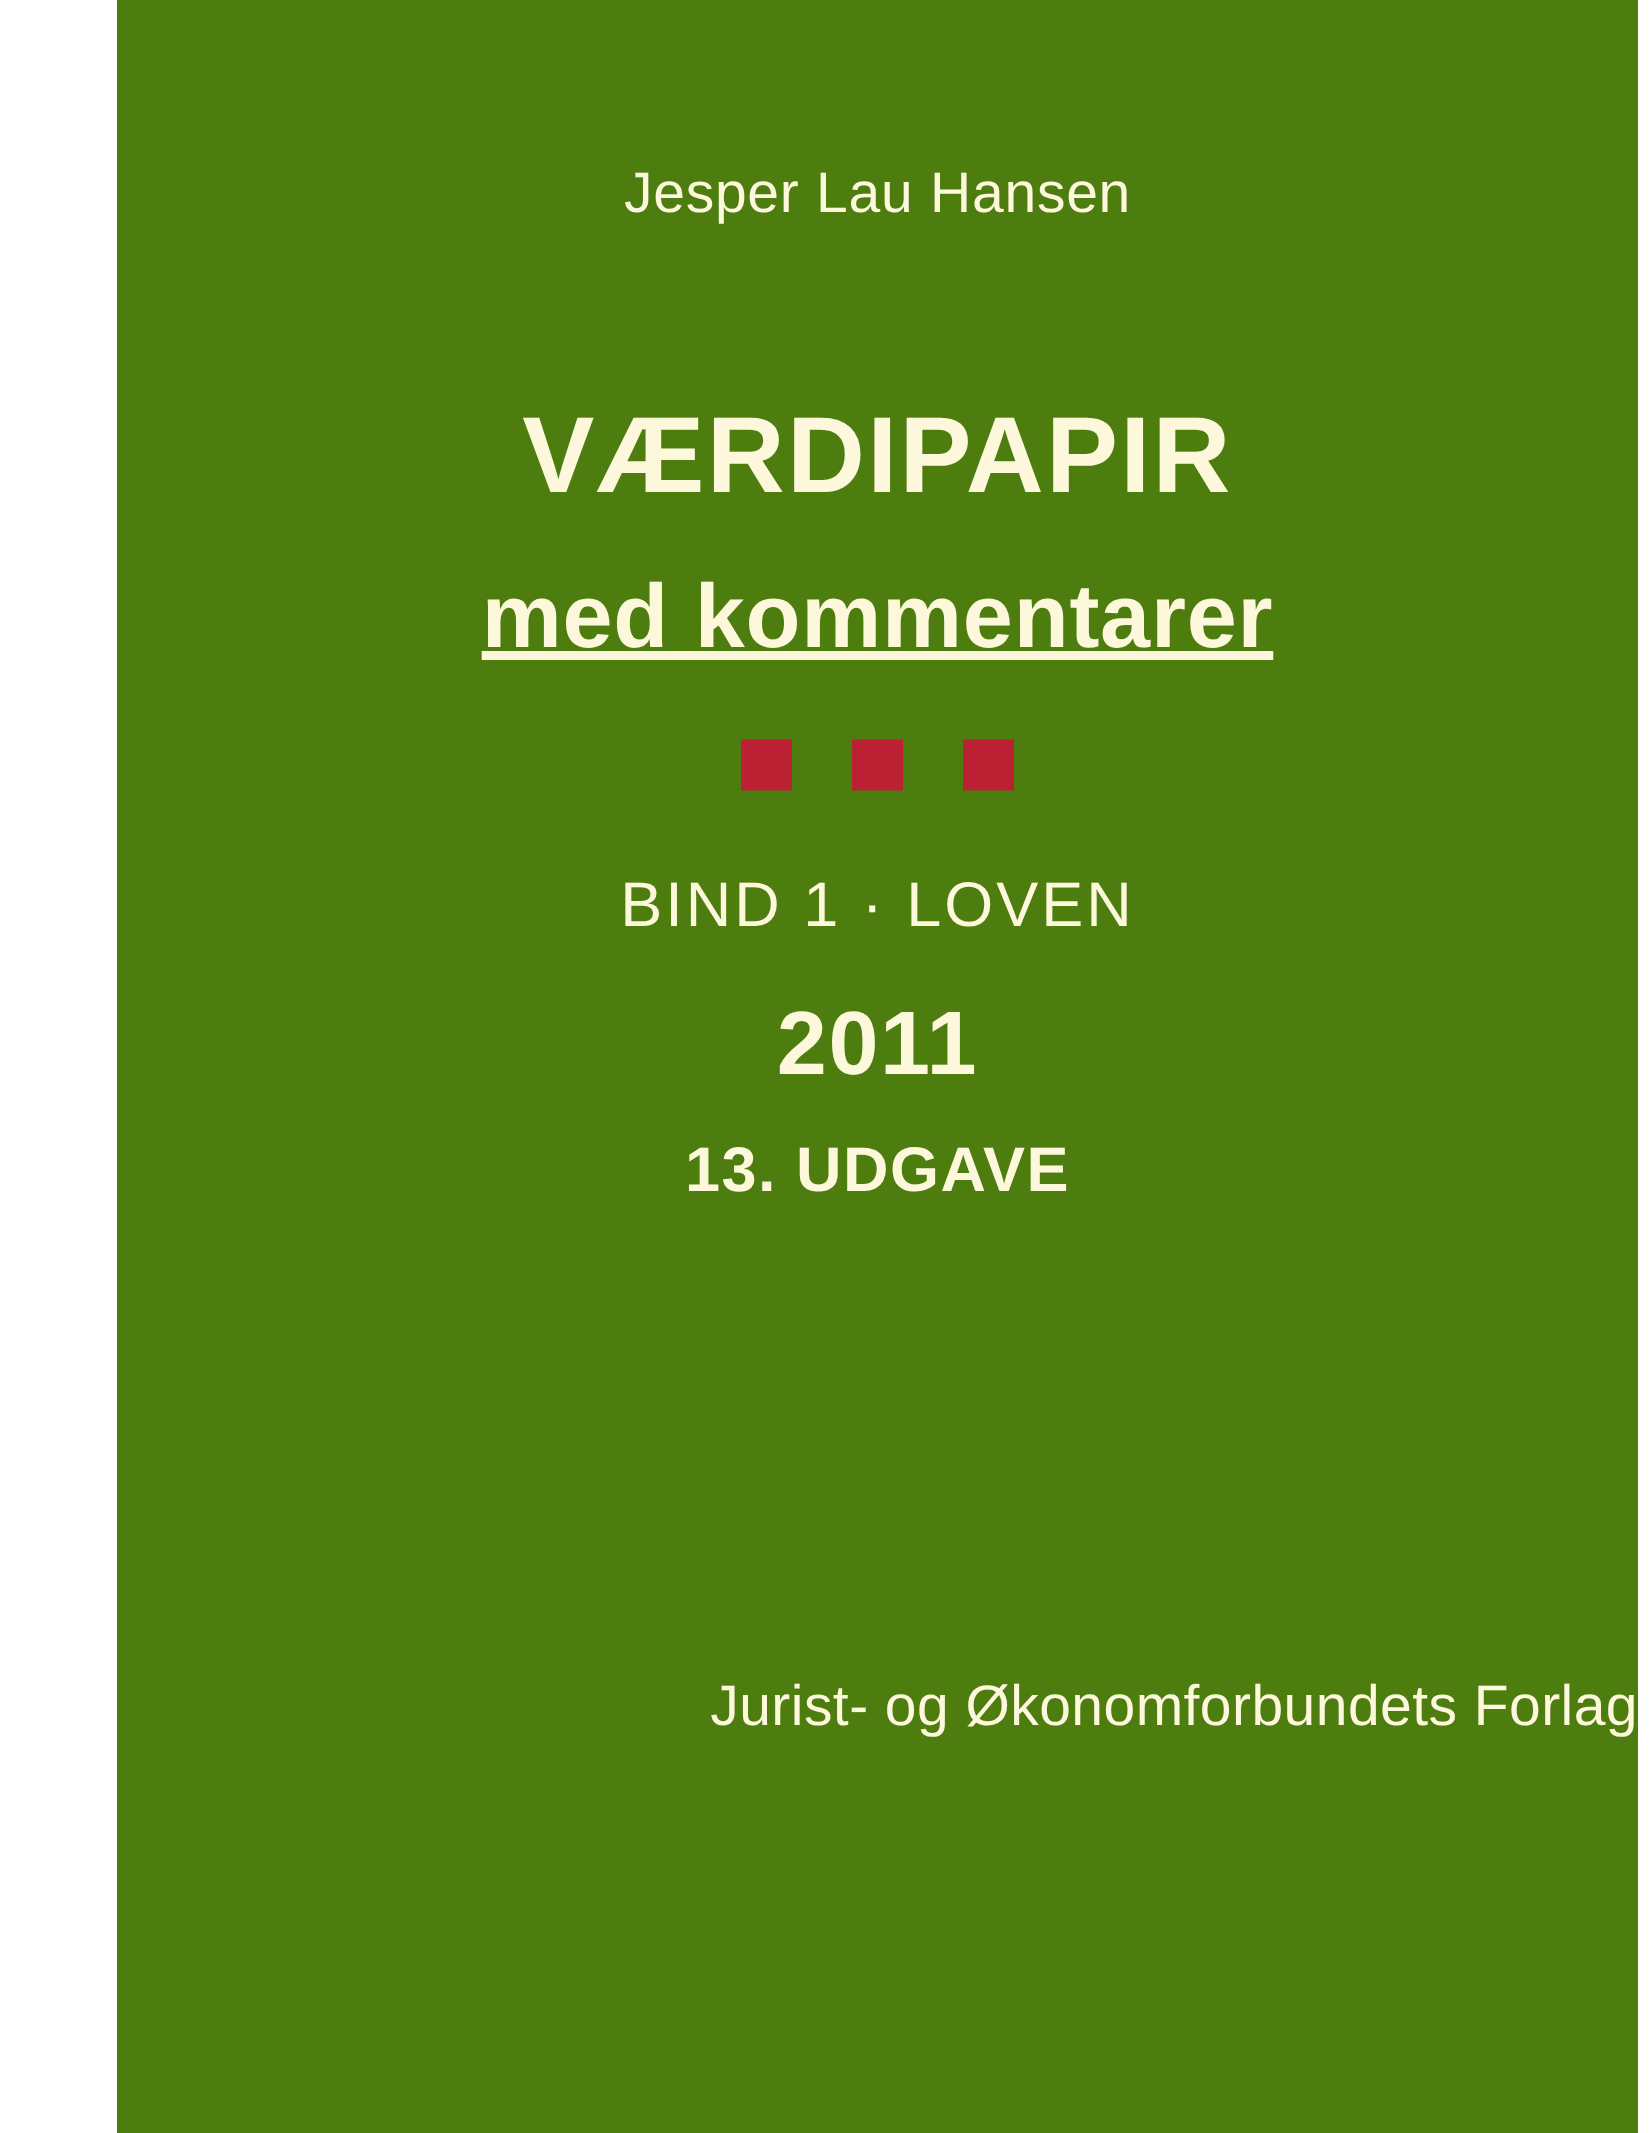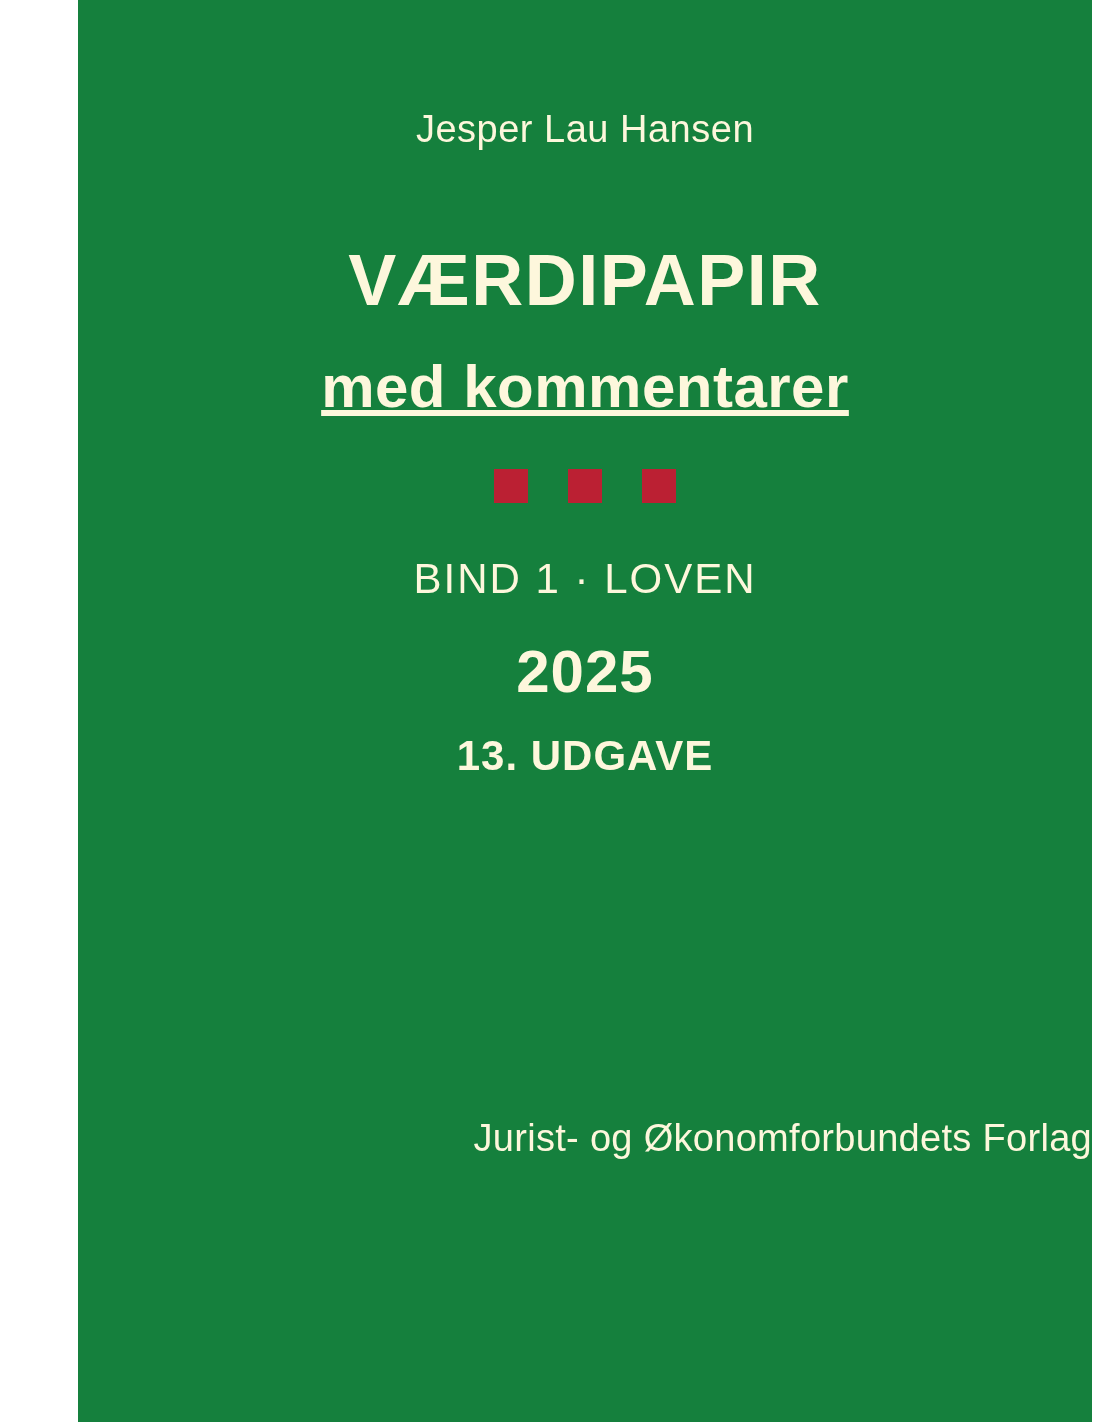--- a/index.html
+++ b/index.html
@@ -12,36 +12,36 @@
     height: 1422px;
     font-family: "Liberation Sans", sans-serif;
     overflow: hidden;
   }
   .cover {
     position: absolute;
     left: 78px;
     top: 0px;
     width: 1014px;
     height: 1422px;
-    background: #15803d;
+    background: #4d7c0f;
     box-sizing: border-box;
     display: flex;
     flex-direction: column;
     align-items: center;
   }
   .author {
     margin-top: 108px;
     color: #fdf7dc;
     font-size: 38px;
     font-weight: 400;
     letter-spacing: 0.5px;
     text-align: center;
   }
   .title-block {
-    margin-top: 82px;
+    margin-top: 106px;
     width: 100%;
     text-align: center;
   }
   .title-line {
     color: #fdf7dc;
     font-size: 72px;
     font-weight: 700;
     letter-spacing: 1.5px;
     line-height: 1.32;
     text-align: center;
@@ -116,19 +116,19 @@
   <div class="subtitle">med kommentarer</div>
 
   <div class="squares">
     <div class="square"></div>
     <div class="square"></div>
     <div class="square"></div>
   </div>
 
   <div class="volume">BIND 1 · LOVEN</div>
 
-  <div class="year">2025</div>
+  <div class="year">2011</div>
 
   <div class="edition">13. UDGAVE</div>
 
   <div class="publisher">Jurist- og Økonomforbundets Forlag</div>
 
 </div>
 
 </body></html>

